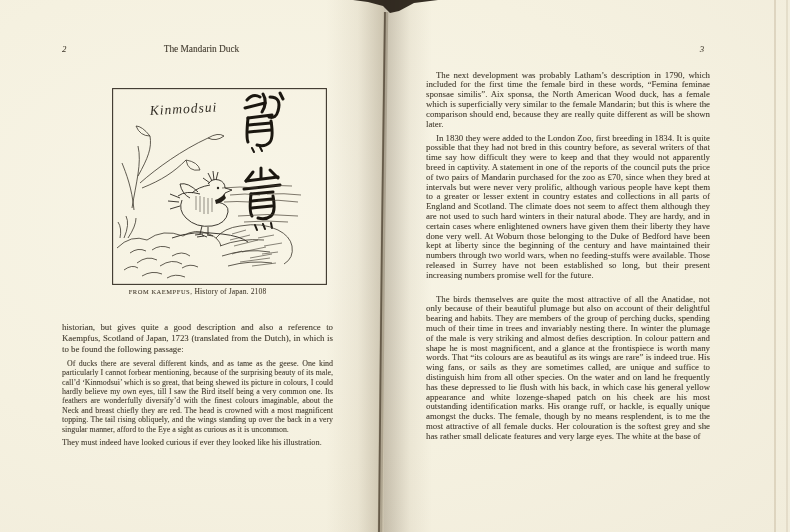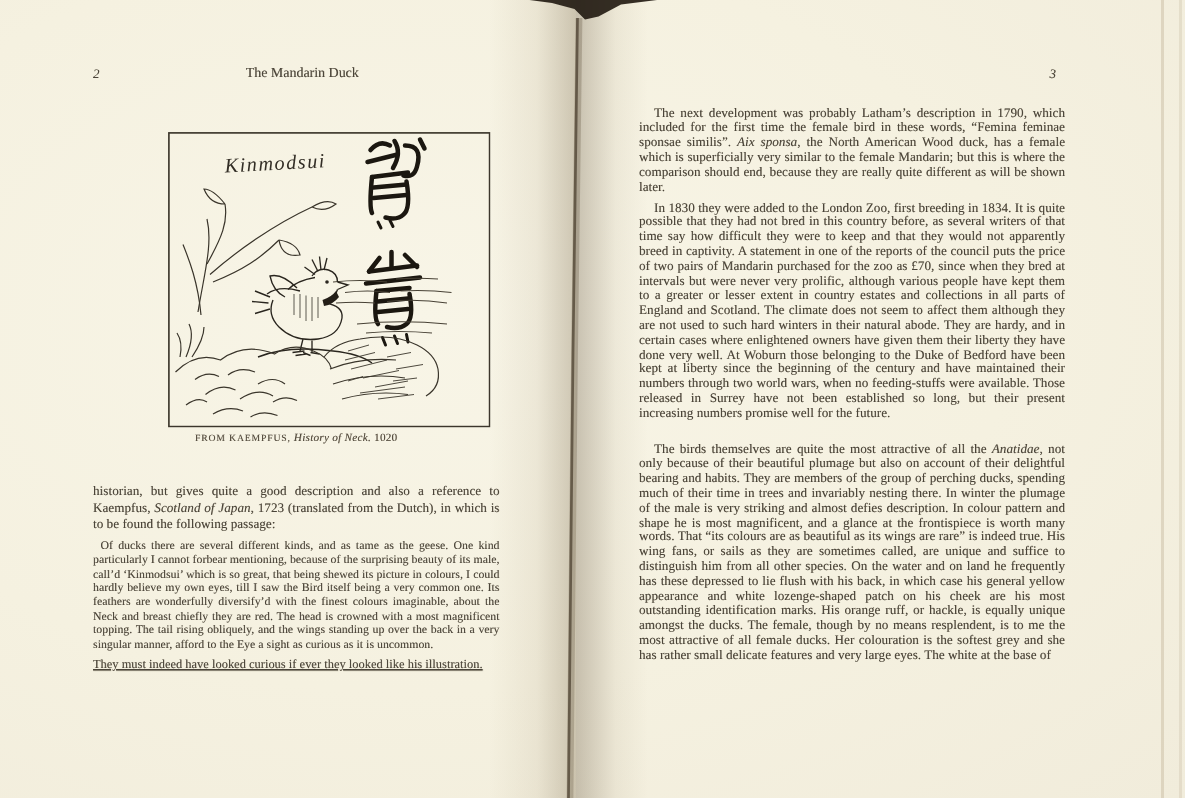--- a/index.html
+++ b/index.html
@@ -18,26 +18,26 @@
   .run-head .folio { position:absolute; font-size:8.6px; font-style:italic; }
   .lp-head { left:62px; width:271px; }
   .lp-head .folio { left:0; }
   .rp-head { left:426px; width:284px; }
   .rp-head .folio { right:6px; }
 
   
   .para { position:absolute; text-align:justify; letter-spacing:0.05px; }
   .lp-para1 { left:62px; top:313px; width:271px; font-size:8.7px; line-height:11px; }
   .lp-quote { left:62px; top:351px; width:271px; font-size:7.8px; line-height:9.4px; text-indent:5px; }
-  .lp-close { left:62px; top:429px; width:280px; font-size:8.2px; line-height:11px; white-space:nowrap; text-align:left;text-decoration:underline; }
+  .lp-close { left:62px; top:429px; width:280px; font-size:8.2px; line-height:11px; white-space:nowrap; text-align:left; }
   .rp-para  { left:426px; width:284px; font-size:8.7px; line-height:9.8px; text-indent:10px; }
   .rp-1 { top:62px; }
   .rp-2 { top:125px; }
   .rp-3 { top:286px; }
-  .it { font-style:italic; }
+  .it { }
 
   
   .figure { position:absolute; left:112px; top:88px; width:215px; height:197px; }
   .figure svg { display:block; }
   .fig-caption { position:absolute; left:62px; top:287px; width:271px; text-align:center;
                  font-size:7.4px; letter-spacing:0.2px; color:#4f473a; }
   .fig-caption .sc { font-size:6.4px; letter-spacing:0.6px; }
 
   
   .shade-left  { position:absolute; left:326px; top:0; width:58px; height:532px; pointer-events:none;
@@ -146,22 +146,22 @@
             <path d="M120,146 l14,-4 M118,152 l20,-5 M122,158 l24,-6 M130,164 l24,-5"></path>
             <path d="M138,170 l22,-4 M120,166 l10,-3 M146,150 l16,-3 M152,158 l18,-3"></path>
             <path d="M150,166 l16,-2 M128,174 l30,-4 M140,178 l24,-3"></path>
           </g>
         </g>
       </svg>
     </figure>
 
     <div class="fig-caption txt">
       <span class="sc">FROM KAEMPFUS,</span>
-      <span class="it">History of Neck.</span>
-      <span>1020</span>
+      <span class="it">History of Japan.</span>
+      <span>2108</span>
     </div>
 
     <p class="para lp-para1 txt"><span>historian, but gives quite a good description and also a reference to Kaempfus, </span><span class="it">Scotland of Japan</span><span>, 1723 (translated from the Dutch), in which is to be found the following passage:</span></p>
 
     <p class="para lp-quote txt">Of ducks there are several different kinds, and as tame as the geese. One kind particularly I cannot forbear mentioning, because of the surprising beauty of its male, call’d ‘Kinmodsui’ which is so great, that being shewed its picture in colours, I could hardly believe my own eyes, till I saw the Bird itself being a very common one. Its feathers are wonderfully diversify’d with the finest colours imaginable, about the Neck and breast chiefly they are red. The head is crowned with a most magnificent topping. The tail rising obliquely, and the wings standing up over the back in a very singular manner, afford to the Eye a sight as curious as it is uncommon.</p>
 
     <p class="para lp-close txt">They must indeed have looked curious if ever they looked like his illustration.</p>
   </div>
 
   <div>

